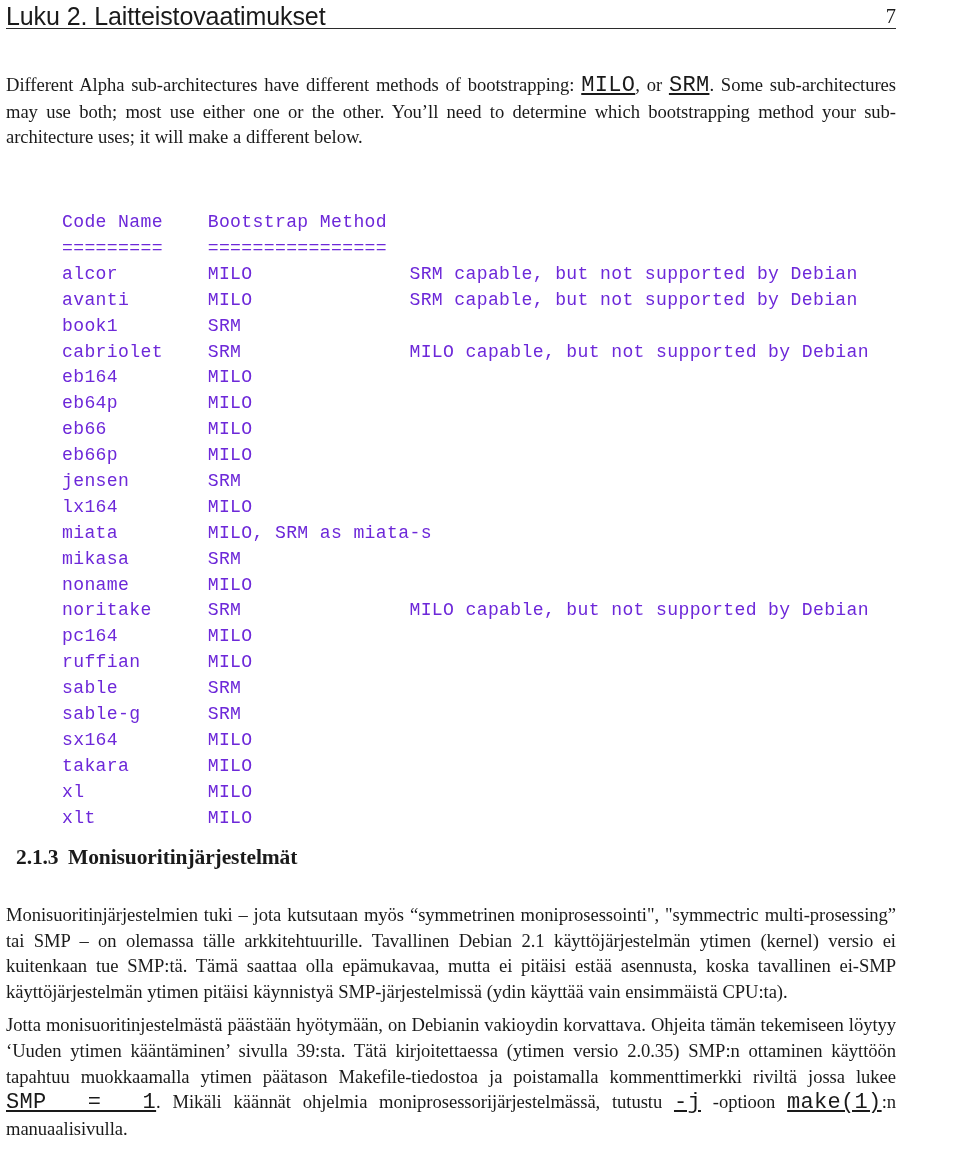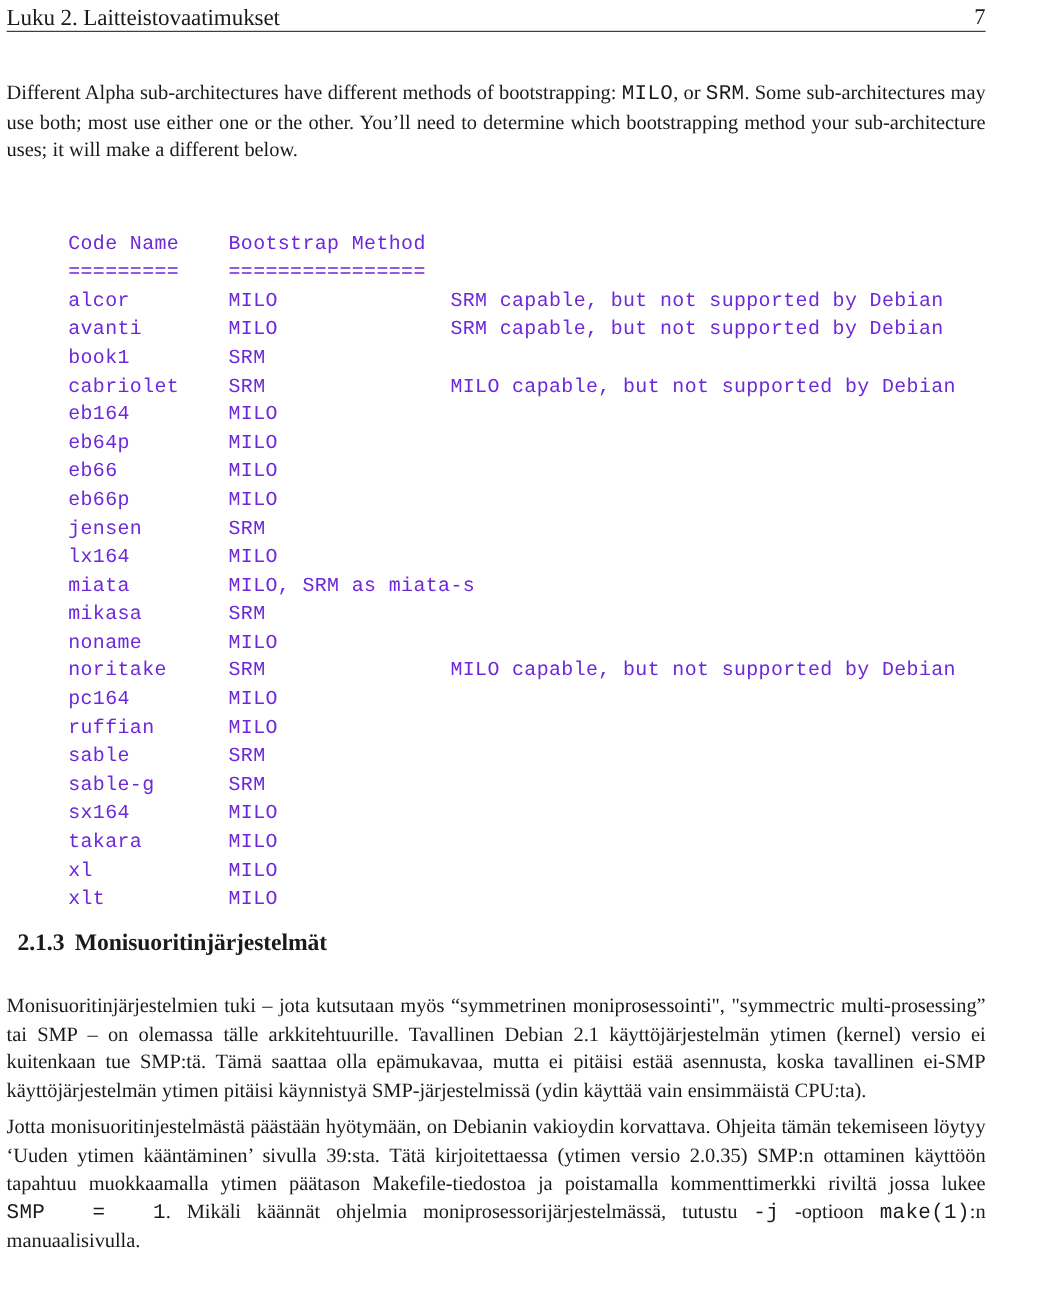--- a/index.html
+++ b/index.html
@@ -29,22 +29,22 @@
     position: absolute;
     left: 6px;
     top: 4px;
     width: 890px;
     height: 26px;
   }
   .header-title {
     position: absolute;
     left: 0;
     top: 0;
-    font-family: Liberation Serif, serif;
-    font-size: 21px;
+    font-family: Liberation Sans, sans-serif;
+    font-size: 25px;
     line-height: 24px;
     letter-spacing: -0.1px;
     white-space: nowrap;
   }
   .header-pageno {
     position: absolute;
     right: 0;
     top: 0;
     font-family: "Liberation Serif", "DejaVu Serif", serif;
     font-size: 20.5px;
@@ -74,22 +74,23 @@
     line-height: 25.6px;
     text-align: justify;
     text-justify: inter-word;
     letter-spacing: -0.05px;
     word-spacing: 0.2px;
   }
   p.body:last-child { margin-bottom: 0; }
 
   code, .mono {
     font-family: "Liberation Mono", "DejaVu Sans Mono", monospace;
-    font-size: 19px;
+    font-size: 22px;
     letter-spacing: 0.3px;
+    text-decoration: underline;
   }
 
   
   .listing {
     position: absolute;
     left: 62px;
     top: 192px;
     font-family: "Liberation Mono", "DejaVu Sans Mono", monospace;
     font-size: 18.1px;
     line-height: 25.9px;

